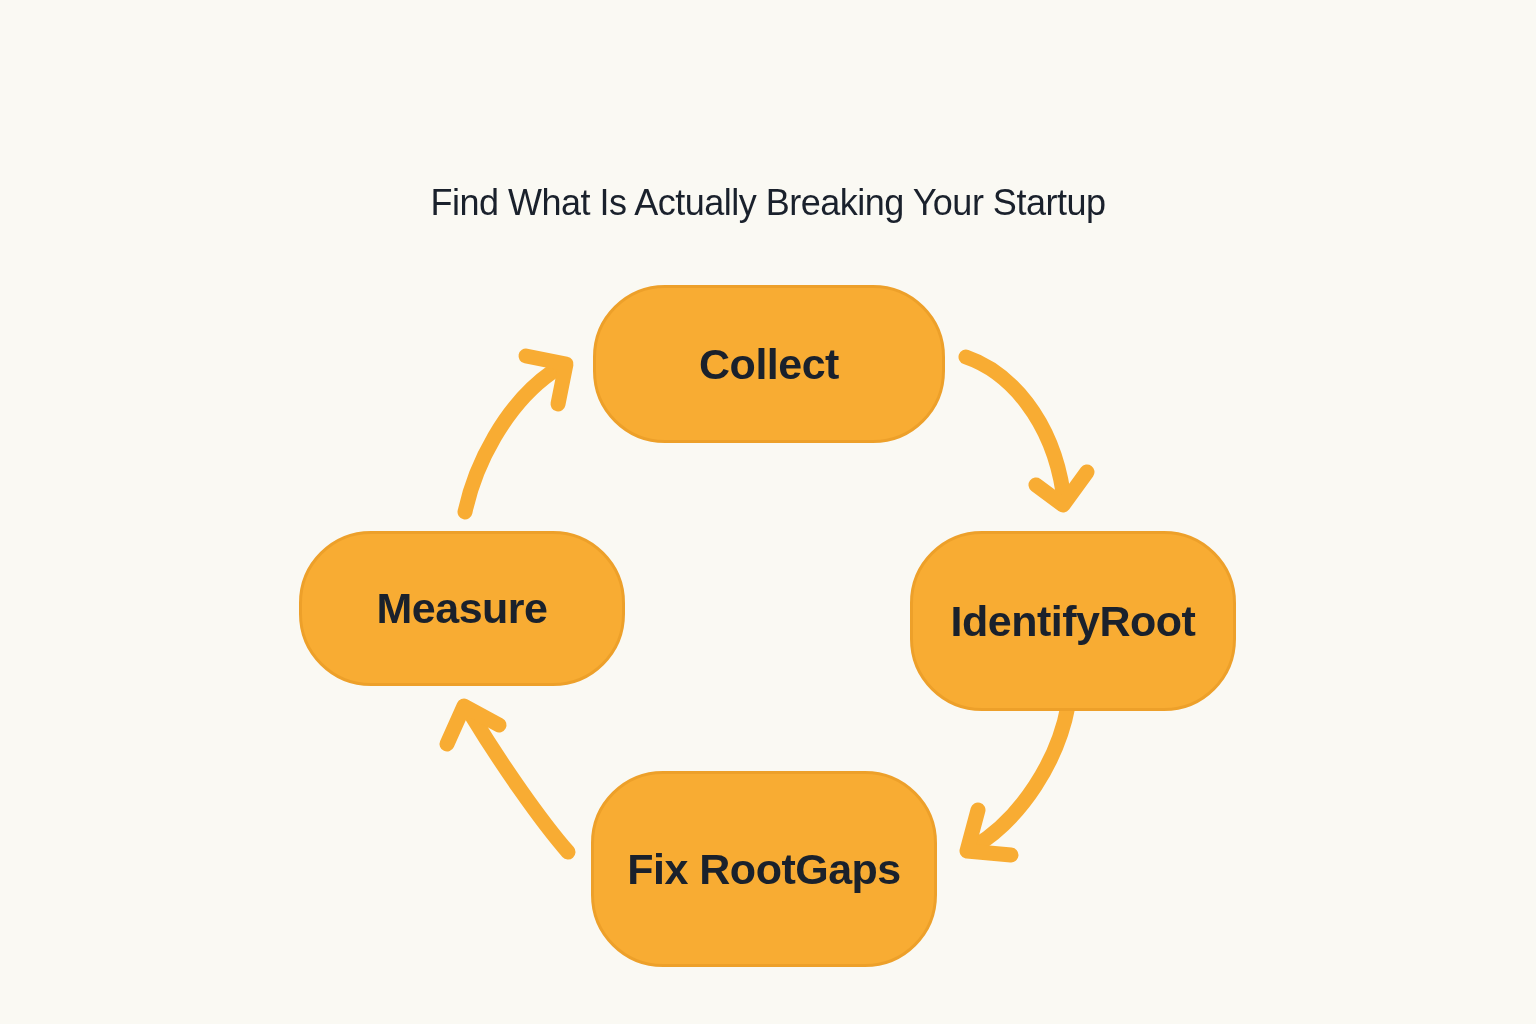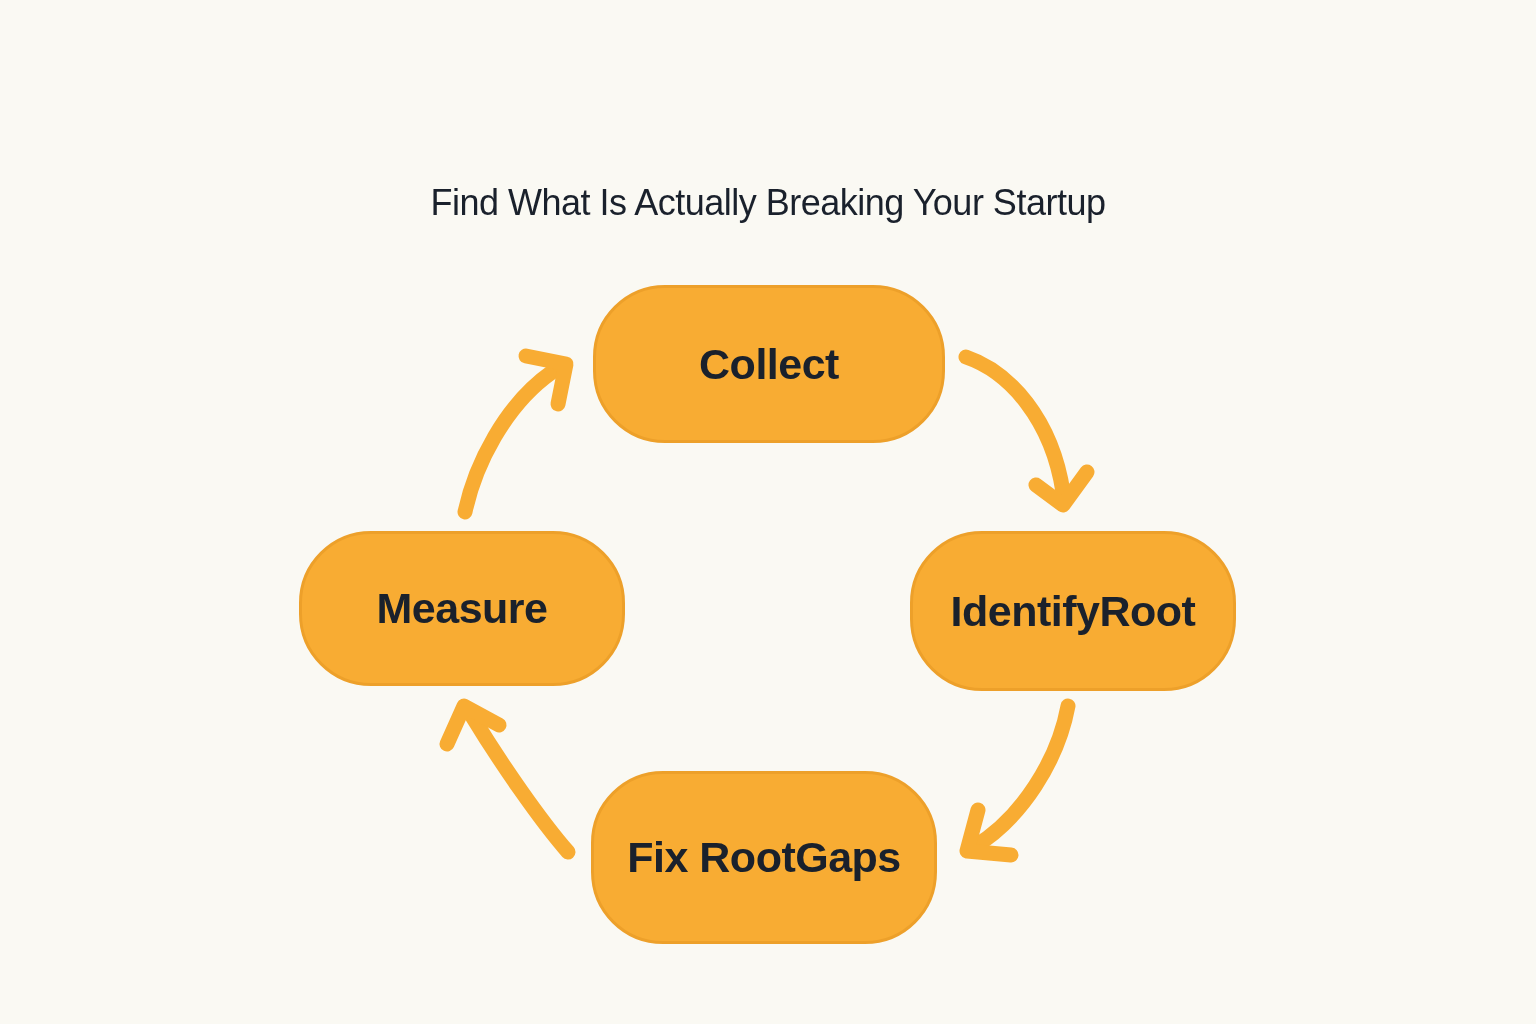--- a/index.html
+++ b/index.html
@@ -55,23 +55,23 @@
     align-items:center;
     justify-content:center;
     text-align:center;
     color:var(--ink);
     font-size:43px;
     font-weight:bold;
     line-height:1.22;
     letter-spacing:-0.5px;
   }
   .step-collect  {left:593px; top:285px; width:352px; height:158px;}
-  .step-identify {left:910px; top:531px; width:326px; height:160px;}
+  .step-identify {left:910px; top:531px; width:326px; height:180px;}
   .step-measure  {left:299px; top:531px; width:326px; height:155px;}
-  .step-fix      {left:591px; top:771px; width:346px; height:173px;}
+  .step-fix      {left:591px; top:771px; width:346px; height:196px;}
   .arrow-layer{
     position:absolute;
     inset:0;
     width:100%;
     height:100%;
     pointer-events:none;
   }
   .arrow-layer path{
     fill:none;
     stroke:var(--arrow);

